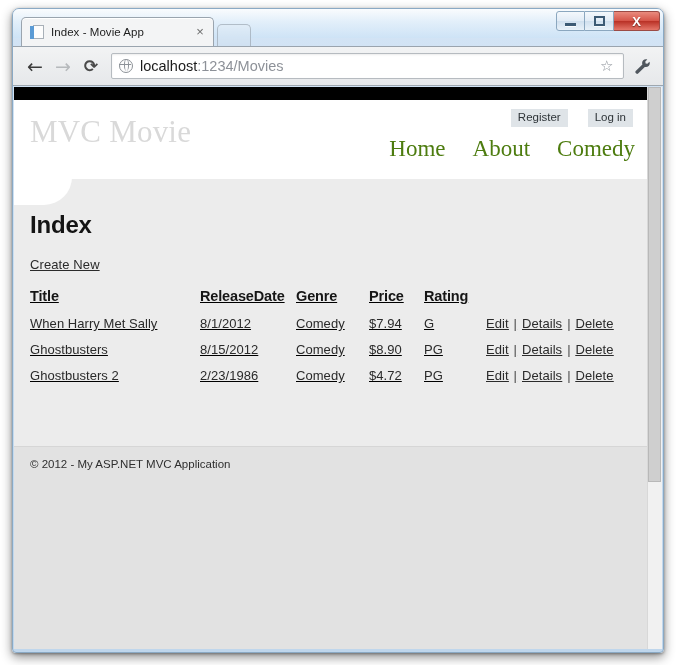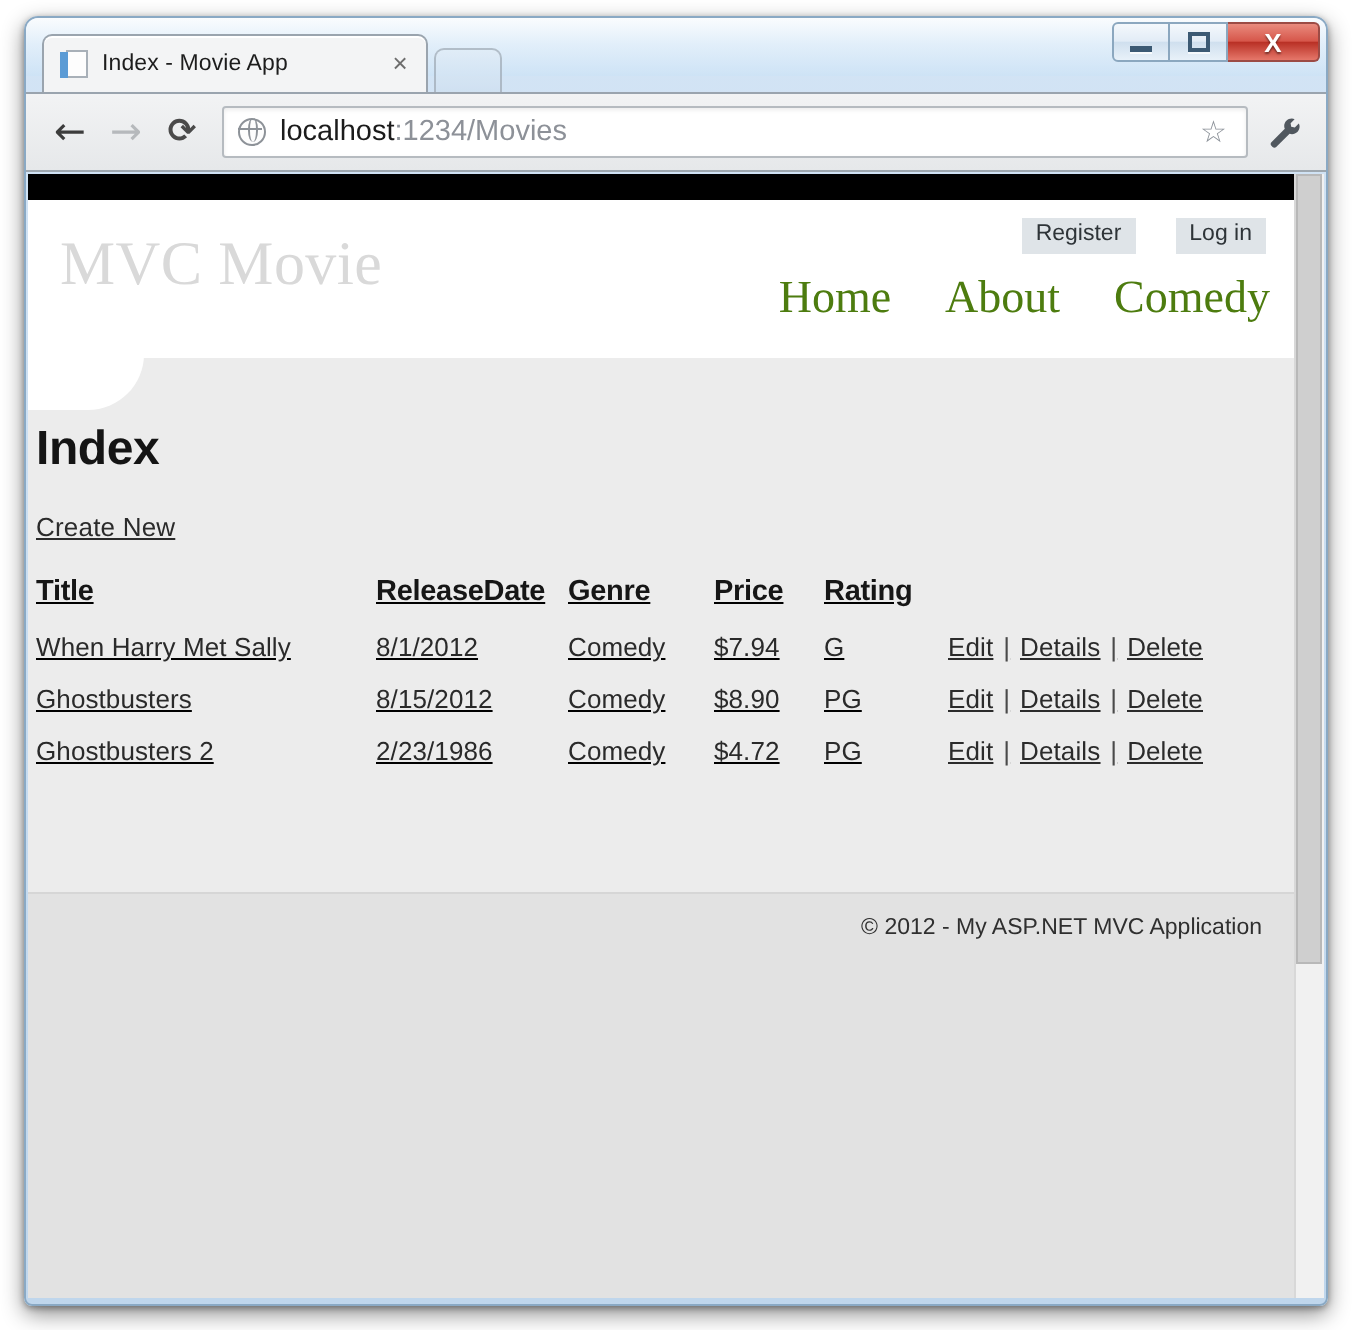--- a/index.html
+++ b/index.html
@@ -309,21 +309,21 @@
     background: #ffffff;
     border-bottom-right-radius: 42px;
     z-index: 4;
   }
 
   
   #body-area {
     position: relative;
     background: #ececec;
     height: 267px;
-    padding: 0 4px;
+    padding: 0 16px;
   }
   #page-title {
     font-size: 24px;
     font-weight: bold;
     color: #141414;
     padding-top: 32px;
     margin: 0;
     letter-spacing: -0.2px;
     font-family: "Liberation Sans", sans-serif;
   }
@@ -382,21 +382,20 @@
   #site-footer {
     position: relative;
     background: #e2e2e2;
     height: 205px;
     padding: 11px 16px 0 16px;
     border-top: 1px solid #d6d6d6;
   }
   #footer-text {
     font-size: 11.5px;
     color: #2f2f2f;
-    text-align: right;
   }
 
   
   #window-bottom-edge {
     position: absolute;
     left: 1px; bottom: 1px;
     width: 648px; height: 2px;
     background: #bfd6ec;
   }
 </style>

